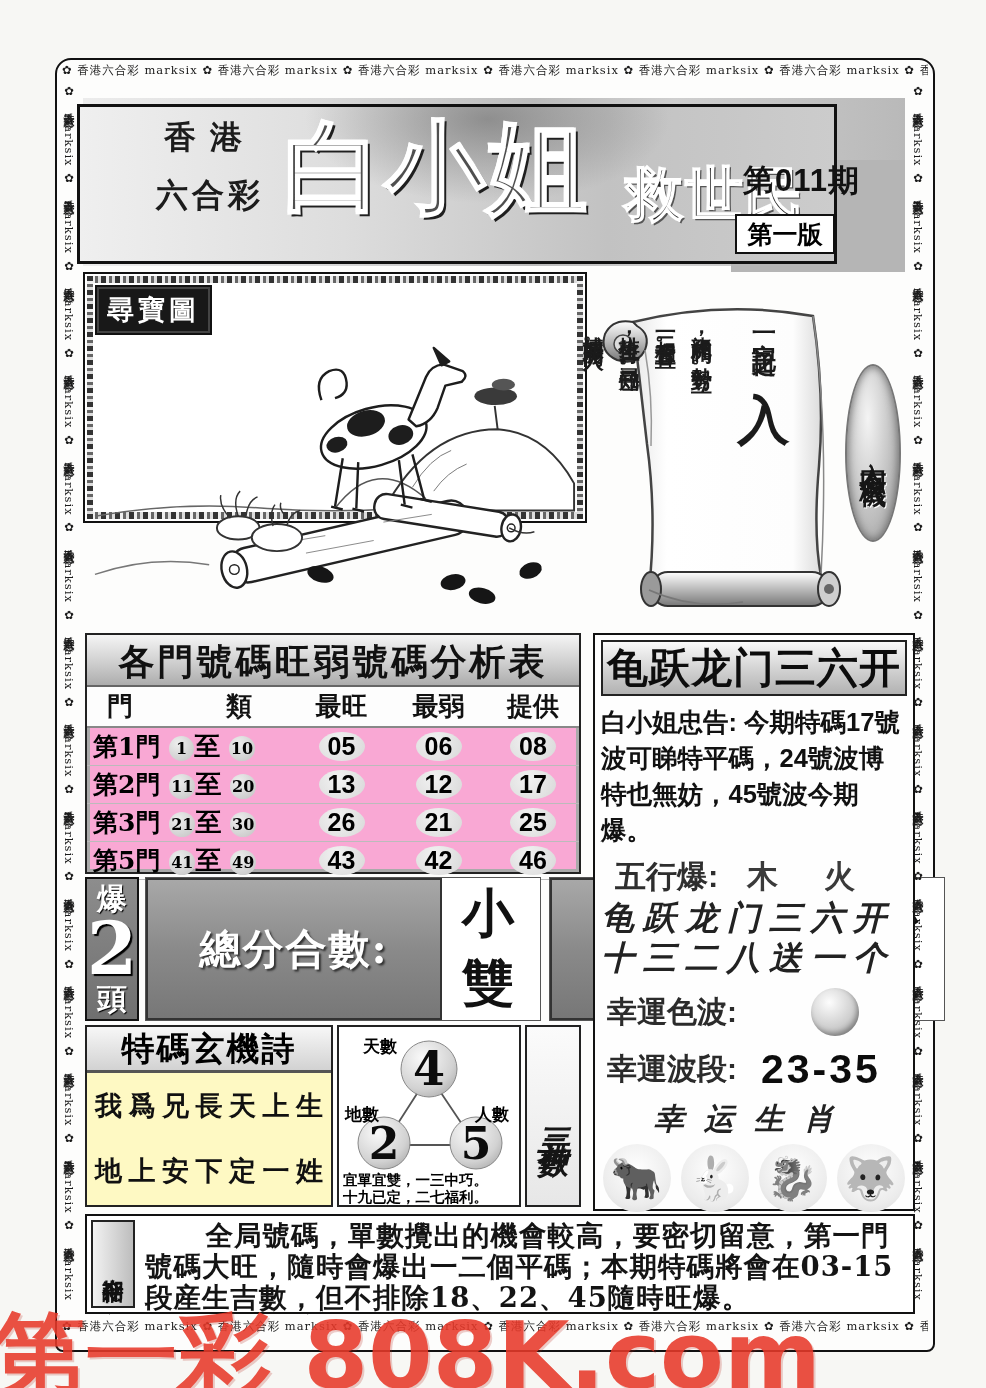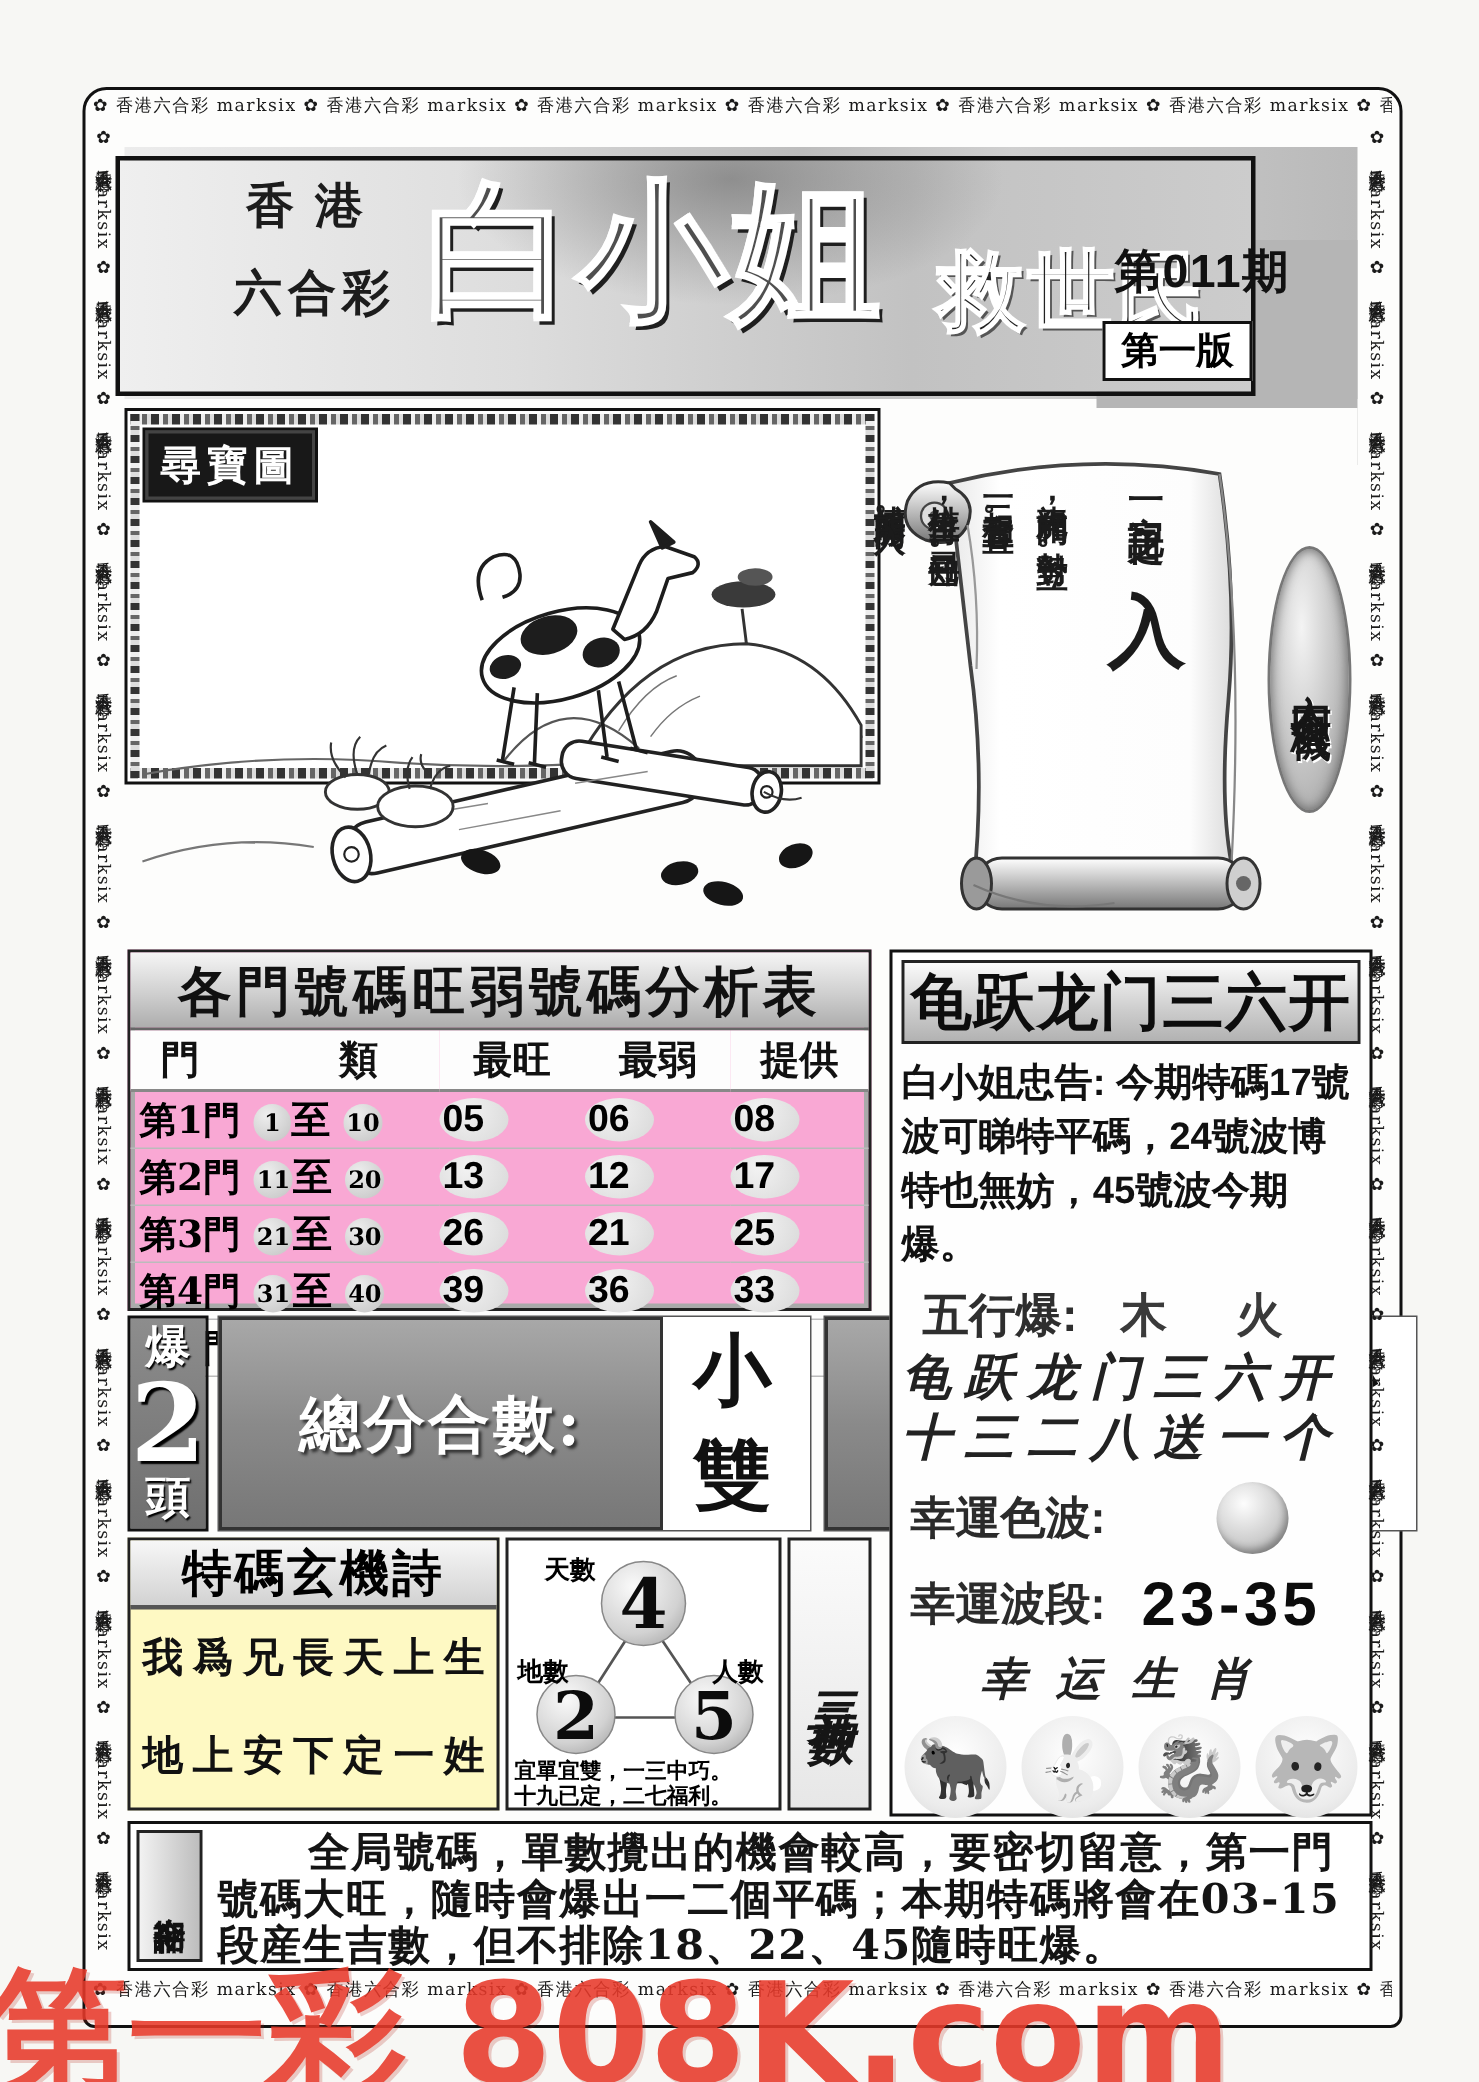--- a/index.html
+++ b/index.html
@@ -78,21 +78,21 @@
   #analysis { position:absolute; left:85px; top:633px; width:496px; height:241px;
               border:2px solid #222; background:#f9a8d4; box-shadow:0 0 0 3px #aaa inset; }
   #analysis .t-title { height:52px; line-height:52px; text-align:center; font-size:36px; font-weight:700;
               letter-spacing:3px; font-family:"DejaVu Serif", serif; color:#111;
               background:linear-gradient(180deg,#f5f5f5,#cfcfcf 55%,#adadad); border-bottom:2px solid #666; }
   #analysis table { width:100%; border-collapse:collapse; }
   #analysis th { font-size:26px; font-weight:700; font-family:"DejaVu Serif", serif; color:#111;
               border-bottom:2px solid #888; padding:2px 0; background:#fdfdfd; }
   #analysis th.gatecls { text-align:left; }
   #analysis th.gatecls .sp { display:inline-block; }
-  #analysis td { font-size:25px; font-weight:700; padding:1px 0; border-bottom:1px solid #bbb; }
+  #analysis td { font-size:25px; font-weight:700; text-align:center; padding:1px 0; border-bottom:1px solid #bbb; }
   #analysis td.gate { text-align:left; font-family:"DejaVu Serif", serif; font-size:25px; white-space:nowrap; }
   .numcirc { display:inline-block; min-width:25px; height:25px; line-height:25px; border-radius:50%;
               background:radial-gradient(circle at 35% 30%, #eee, #c2c2c2); text-align:center;
               font-size:16px; font-weight:700; vertical-align:middle; padding:0 2px; }
   .zhi { font-size:26px; font-weight:700; font-family:"DejaVu Serif", serif; }
   .valcirc { display:inline-block; min-width:46px; border-radius:50%;
               background:radial-gradient(circle at 40% 30%, #f2f2f2, #d8d8d8); padding:0 2px; }
 
   
   #burst { position:absolute; left:85px; top:877px; width:496px; height:144px; display:flex; gap:6px; }
@@ -319,26 +319,20 @@
           <td><span class="valcirc">12</span></td>
           <td><span class="valcirc">17</span></td>
         </tr>
         <tr>
           <td class="gate" style="padding-left:6px;"><span>第3門</span> <span class="numcirc">21</span><span class="zhi">至</span> <span class="numcirc">30</span></td>
           <td><span class="valcirc">26</span></td>
           <td><span class="valcirc">21</span></td>
           <td><span class="valcirc">25</span></td>
         </tr>
         <tr>
-          <td class="gate" style="padding-left:6px;"><span>第4門</span> <span class="numcirc">31</span><span class="zhi">至</span> <span class="numcirc">40</span></td>
-          <td><span class="valcirc">39</span></td>
-          <td><span class="valcirc">36</span></td>
-          <td><span class="valcirc">33</span></td>
-        </tr>
-        <tr>
           <td class="gate" style="padding-left:6px;"><span>第5門</span> <span class="numcirc">41</span><span class="zhi">至</span> <span class="numcirc">49</span></td>
           <td><span class="valcirc">43</span></td>
           <td><span class="valcirc">42</span></td>
           <td><span class="valcirc">46</span></td>
         </tr>
       </tbody>
     </table>
   </div>
 
   <div id="burst">

